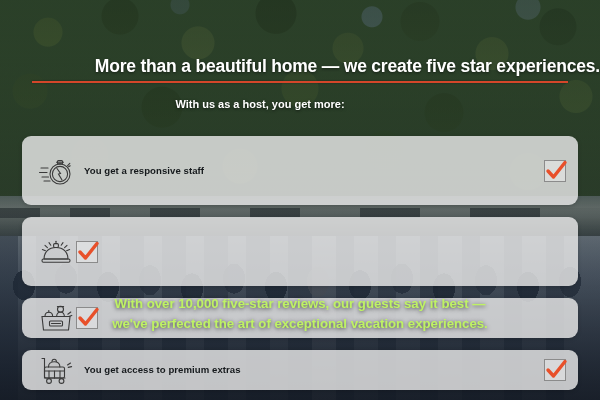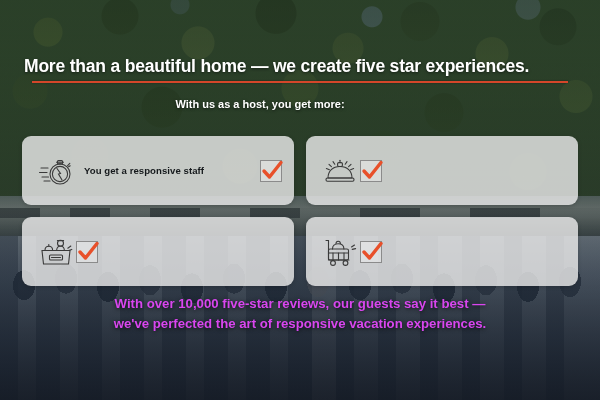--- a/index.html
+++ b/index.html
@@ -112,28 +112,27 @@
       rgba(22,32,44,.50) 70%,
       rgba(18,26,38,.68) 88%,
       rgba(16,22,32,.78) 100%);
   }
 
   
   #content { position:absolute; inset:0; }
 
   .headline {
     position:absolute; left:0; top:56px; width:600px;
-    text-align:left;
+    text-align:right;
     color:#ffffff;
     font-size:17.5px;
     font-weight:bold;
     letter-spacing:-.2px;
     text-shadow:0 1px 3px rgba(0,0,0,.55);
     white-space:nowrap;
-    padding-left:24px;
   }
 
   .headline-rule {
     position:absolute; left:32px; top:81px;
     width:536px; height:2px;
     background:#d4462a;
     box-shadow:0 0 2px rgba(0,0,0,.4);
   }
 
   .subhead {
@@ -143,21 +142,21 @@
     font-size:11px;
     font-weight:600;
     text-shadow:0 1px 3px rgba(0,0,0,.6);
   }
 
   
   .cards {
     position:absolute; left:22px; top:136px;
     width:556px;
     display:grid;
-    grid-template-columns:1fr 1fr;
+    grid-template-columns:1fr;
     grid-template-rows:69px 69px;
     column-gap:12px;
     row-gap:12px;
   }
 
   .card {
     background:rgba(233,233,233,.82);
     border-radius:9px;
     display:flex;
     align-items:center;
@@ -190,21 +189,21 @@
     border:1px solid #8b8b8b;
     background:rgba(255,255,255,.35);
     position:relative;
   }
   .checkbox svg { position:absolute; left:-2px; top:-5px; }
 
   
   .statement {
     position:absolute; left:50px; top:294px; width:500px;
     text-align:center;
-    color:#d946ef;
+    color:#bef264;
     font-size:13.2px;
     font-weight:600;
     line-height:1.5;
     text-shadow:0 1px 4px rgba(0,0,0,.7);
   }
   .statement b { font-weight:bold; }
 </style>
 </head>
 <body>
 
@@ -304,27 +303,28 @@
           <path d="M16.5 17 V24"></path>
           <path d="M22 17 V24"></path>
           <path d="M10.5 13 C10.5 9.8 12.6 7.8 16.2 7.8 C19.8 7.8 21.9 9.8 21.9 13"></path>
           <path d="M14 7.6 C14 6 15 5.2 16.2 5.2 C17.4 5.2 18.4 6 18.4 7.6"></path>
           <circle cx="11" cy="27" r="2.4"></circle>
           <circle cx="23.5" cy="27" r="2.4"></circle>
           <path d="M29.5 11 l3 -2"></path>
           <path d="M30.2 13.4 l3.4 -0.8"></path>
         </svg>
       </span>
+      <span class="card-label">You get access to premium extras</span>
       <span class="checkbox">
         <svg width="26" height="28" viewBox="0 0 26 28" fill="none" stroke="#e8502a" stroke-width="3.4" stroke-linecap="round" stroke-linejoin="round">
           <path d="M5 15 L10.5 21 L22 6.5"></path>
         </svg>
       </span>
     </div>
 
   </div>
 
   <div class="statement">
     <span>With over </span><b>10,000</b><span> five-star reviews, our guests say it best —</span><br>
-    <span>we've perfected the art of responsive vacation experiences.</span>
+    <span>we've perfected the art of exceptional vacation experiences.</span>
   </div>
 
 </div>
 
 </body></html>

